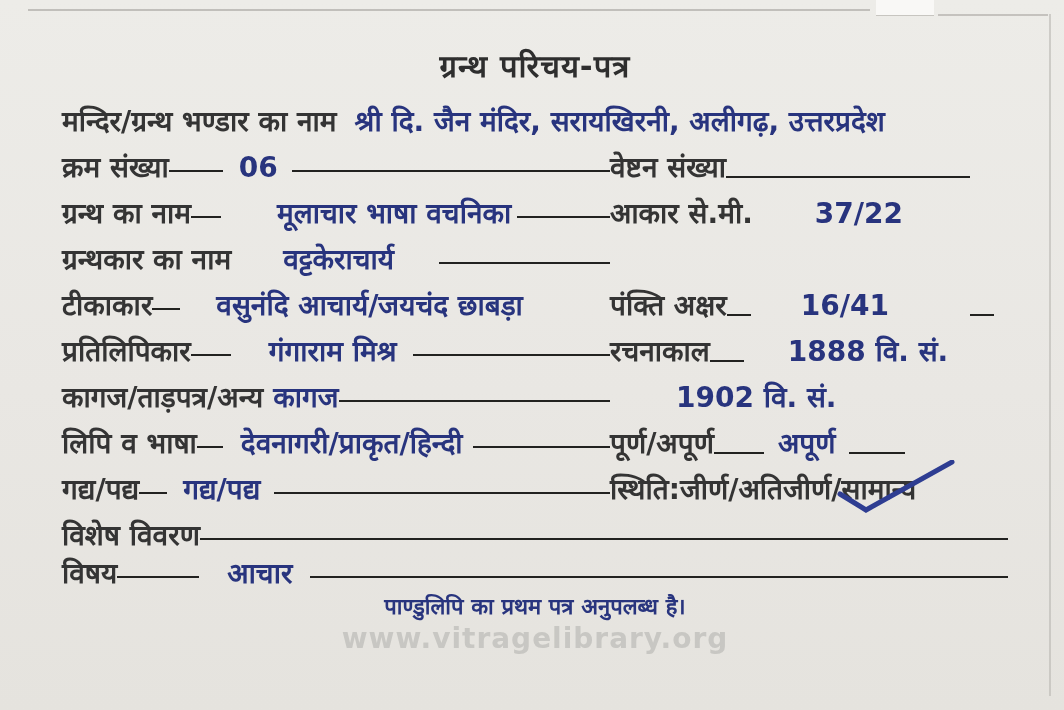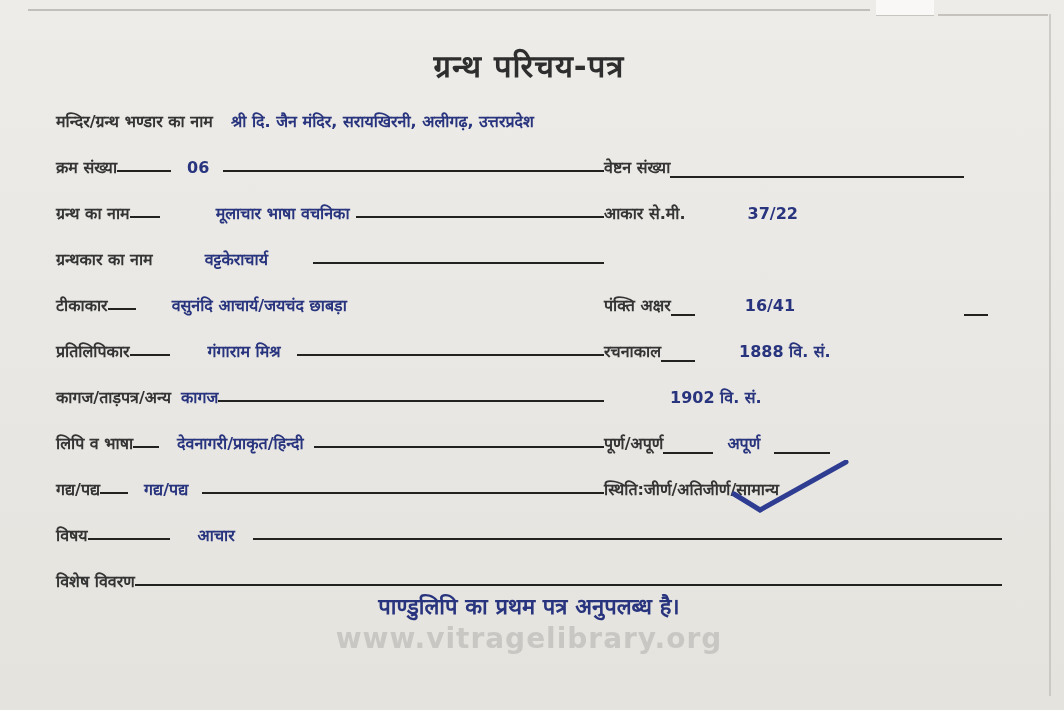--- a/index.html
+++ b/index.html
@@ -5,32 +5,32 @@
   html,body{margin:0;padding:0;}
   .page{
     position:relative;
     width:1064px;height:710px;
     background:linear-gradient(180deg,#edecE8 0%,#e9e7e3 55%,#e5e3de 100%);
     font-family:"DejaVu Sans",sans-serif;
     overflow:hidden;
     box-sizing:border-box;
   }
   .content{
-    position:absolute;left:56px;top:0;width:946px;
+    position:absolute;left:62px;top:0;width:946px;
   }
   .card-title{
     margin-top:44px;margin-bottom:20px;
     text-align:center;
     font-size:31px;font-weight:700;color:#2e2e2e;
     letter-spacing:1px;
   }
   .row{
     display:flex;align-items:flex-start;
     height:34px;margin-bottom:12px;
-    font-size:16px;line-height:32px;white-space:nowrap;
+    font-size:28px;line-height:32px;white-space:nowrap;
   }
   .half-l{display:flex;flex:0 0 548px;min-width:0;}
   .half-r{display:flex;flex:1;min-width:0;align-items:center;}
   .lbl{color:#343434;font-weight:700;}
   .val{color:#28347e;font-weight:700;}
   .ln{border-bottom:2.5px solid #222220;height:18px;}
   .grow{flex:1;}
   .gap{height:1px;}
   .marked{position:relative;display:inline-block;}
   .check-svg{position:absolute;left:-10px;top:-14px;width:128px;height:56px;pointer-events:none;}
@@ -195,32 +195,32 @@
         <span class="marked">
           <span class="lbl">सामान्य</span>
           <svg class="check-svg" viewBox="0 0 128 56">
             <path d="M8 34 L34 50 L120 2" fill="none" stroke="#2e3d92" stroke-width="5" stroke-linecap="round"></path>
           </svg>
         </span>
         <span class="grow"></span>
       </span>
     </div>
 
+    <div class="row" style="margin-bottom:4px;">
+      <span class="lbl">विशेष विवरण</span>
+      <span class="ln grow"></span>
+    </div>
+
     <div class="row">
       <span class="lbl">विषय</span>
       <span class="ln" style="width:82px;"></span>
       <span class="gap" style="width:28px;"></span>
       <span class="val">आचार</span>
       <span class="gap" style="width:18px;"></span>
       <span class="ln grow"></span>
     </div>
 
-    <div class="row" style="margin-bottom:4px;">
-      <span class="lbl">विशेष विवरण</span>
-      <span class="ln grow"></span>
-    </div>
-
     <div class="note-line">पाण्डुलिपि का प्रथम पत्र अनुपलब्ध है।</div>
 
     <div class="watermark">www.vitragelibrary.org</div>
 
   </div>
 </div>
 
 </body></html>

